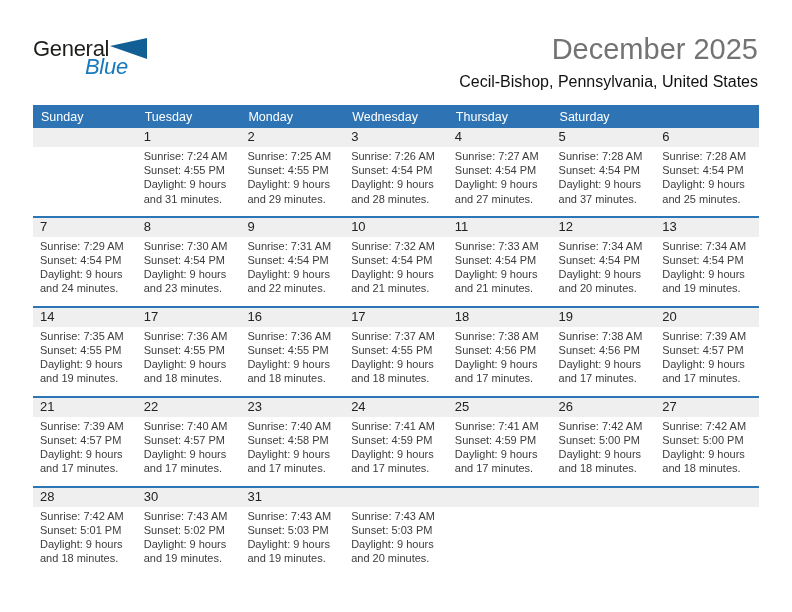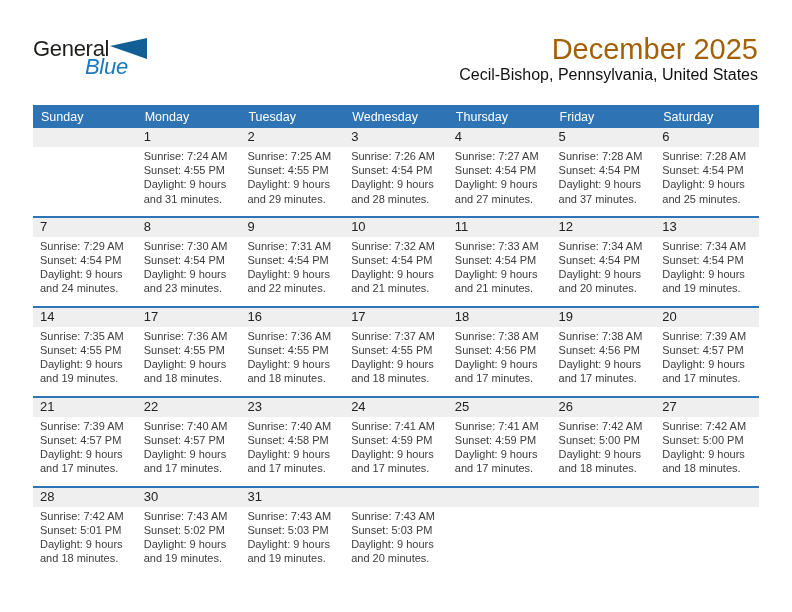--- a/index.html
+++ b/index.html
@@ -22,22 +22,22 @@
 
   
   .logo{position:absolute;left:33px;top:38px;width:130px;}
   .logo-line1{display:flex;align-items:center;}
   .logo-general{font-size:22px;color:#1d1d1b;letter-spacing:-0.3px;line-height:1;}
   .logo-tri{margin-left:1px;margin-bottom:1px;display:block;}
   .logo-blue{font-size:22px;color:var(--logo-blue);letter-spacing:-0.3px;line-height:1;margin:-4px 0 0 52px;font-style:italic;}
 
   
   .title-block{position:absolute;right:34px;top:33px;text-align:right;}
-  .page-title{font-size:29px;font-weight:400;color:#a16207;line-height:1.15;}
-  .page-subtitle{font-size:16px;font-weight:400;color:#111;}
+  .page-title{font-size:29px;font-weight:400;color:#737373;line-height:1.15;}
+  .page-subtitle{font-size:16px;font-weight:400;color:#111;margin-top:7px;}
 
   
   .calendar{position:absolute;left:33px;top:105px;width:726px;}
   .weekday-row{
     display:grid;grid-template-columns:repeat(7,1fr);
     background:var(--header-bg);color:#fff;height:23px;
   }
   .weekday-cell{font-size:12.5px;padding-left:8px;display:flex;align-items:center;font-weight:400;}
 
   .week-row{min-height:90px;}
@@ -68,25 +68,24 @@
   </div>
 
   <div class="title-block">
     <div class="page-title">December 2025</div>
     <div class="page-subtitle">Cecil-Bishop, Pennsylvania, United States</div>
   </div>
 
   <div class="calendar">
     <div class="weekday-row" id="weekday-row">
         <div class="weekday-cell">Sunday</div>
+        <div class="weekday-cell">Tuesday</div>
         <div class="weekday-cell">Monday</div>
-        <div class="weekday-cell">Tuesday</div>
         <div class="weekday-cell">Wednesday</div>
         <div class="weekday-cell">Thursday</div>
-        <div class="weekday-cell">Friday</div>
         <div class="weekday-cell">Saturday</div>
       </div>
     <div id="weeks-container">
         <div class="week-row">
           <div class="date-band">
             <div class="date-number"></div>
             <div class="date-number">1</div>
             <div class="date-number">2</div>
             <div class="date-number">3</div>
             <div class="date-number">4</div>

